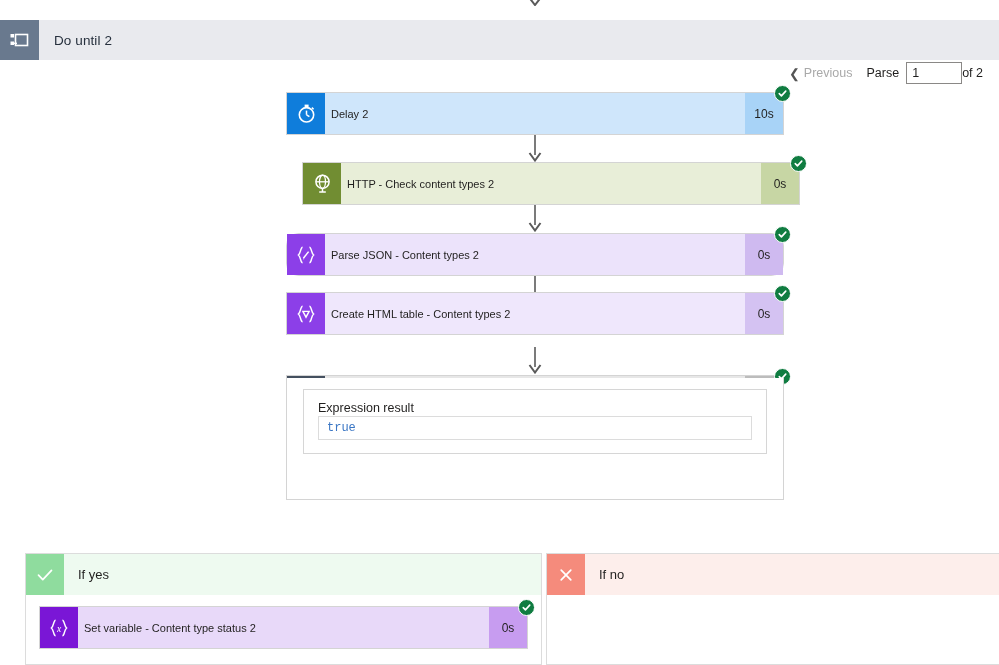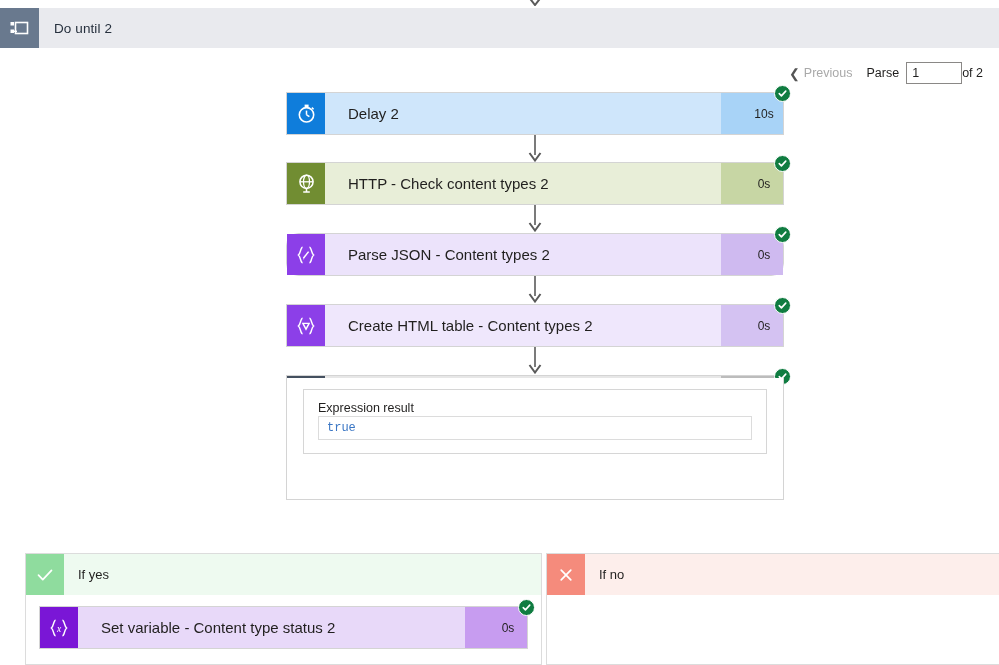--- a/index.html
+++ b/index.html
@@ -24,21 +24,21 @@
     left: 528px;
     top: -12px;
     width: 14px;
     height: 18px;
   }
 
   
   .scope-header {
     position: absolute;
     left: 0;
-    top: 8px;
+    top: 20px;
     width: 999px;
     height: 40px;
     background: #e9eaee;
     display: flex;
     align-items: stretch;
     box-sizing: border-box;
   }
   .scope-icon {
     width: 39px;
     min-width: 39px;
@@ -119,35 +119,34 @@
     min-width: 38px;
     display: flex;
     align-items: center;
     justify-content: center;
     color: #ffffff;
   }
   .card-title {
     flex: 1;
     display: flex;
     align-items: center;
-    padding-left: 23px;
-    font-size: 15px;
+    padding-left: 6px;
+    font-size: 11px;
     color: #201f1e;
     white-space: nowrap;
     overflow: hidden;
   }
   .card-dur {
     width: 38px;
     min-width: 38px;
     display: flex;
     align-items: center;
     justify-content: center;
     font-size: 12px;
     color: #201f1e;
-    padding-left: 24px;
   }
   .status-badge {
     position: absolute;
     right: -8px;
     top: -8px;
     width: 17px;
     height: 17px;
     border-radius: 50%;
     background: #107c41;
     border: 1.5px solid #ffffff;
@@ -156,21 +155,21 @@
     justify-content: center;
     box-sizing: border-box;
   }
 
   
   .c-delay    .card-icon { background: #0f7ddb; }
   .c-delay               { background: #cfe6fb; }
   .c-delay    .card-dur  { background: #a8d3f7; }
 
   .c-http     .card-icon { background: #718d32; }
-  .c-http                { background: #e8eed8; }
+  .c-http                { background: #e8eed8; margin-left: 16px; }
   .c-http     .card-dur  { background: #c7d6a4; }
 
   .c-parse    .card-icon { background: #8c3fe8; }
   .c-parse               { background: #ece3fb; border-radius: 13px; }
   .c-parse    .card-dur  { background: #cfbaf0; }
 
   .c-table    .card-icon { background: #8c3fe8; }
   .c-table               { background: #efe7fc; }
   .c-table    .card-dur  { background: #d4c2f2; }
 
@@ -389,21 +388,21 @@
           <path d="M1.4 5.2 L3.8 7.6 L8.6 2.4" fill="none" stroke="#fff" stroke-width="1.8" stroke-linecap="round" stroke-linejoin="round"></path>
         </svg>
     </div>
   </div>
 
   <svg class="connector" style="top:228px" viewBox="0 0 14 27">
     <line x1="7" y1="0" x2="7" y2="20" stroke="#5a5a5a" stroke-width="1.6"></line>
     <path d="M1.5 18 L7 25.5 L12.5 18" fill="none" stroke="#5a5a5a" stroke-width="2"></path>
   </svg>
 
-  <div class="card c-table" style="top:256px">
+  <div class="card c-table" style="top:244px">
     <div class="card-icon">
       <svg width="22" height="20" viewBox="0 0 22 20">
         <path d="M7.6 2.2 C5.4 2.2 5.9 8.2 3.4 10 C5.9 11.8 5.4 17.8 7.6 17.8" fill="none" stroke="#fff" stroke-width="1.4"></path>
         <path d="M14.4 2.2 C16.6 2.2 16.1 8.2 18.6 10 C16.1 11.8 16.6 17.8 14.4 17.8" fill="none" stroke="#fff" stroke-width="1.4"></path>
         <path d="M7.9 7.4 L14.1 7.4 L11 13.2 Z" fill="none" stroke="#fff" stroke-width="1.4"></path>
       </svg>
     </div>
     <div class="card-title">Create HTML table - Content types 2</div>
     <div class="card-dur">0s</div>
     <div class="status-badge">

